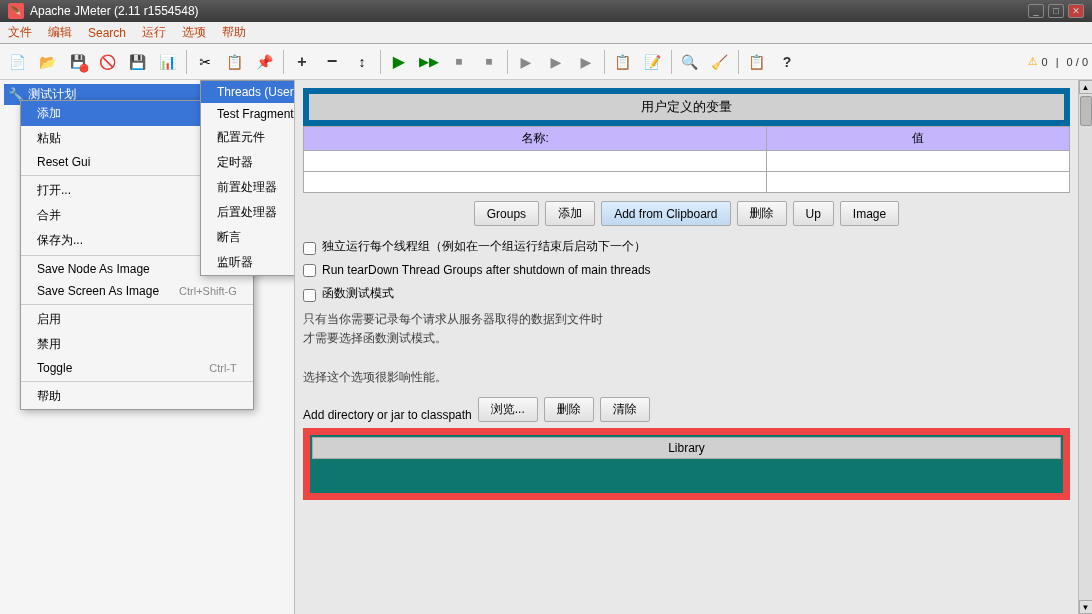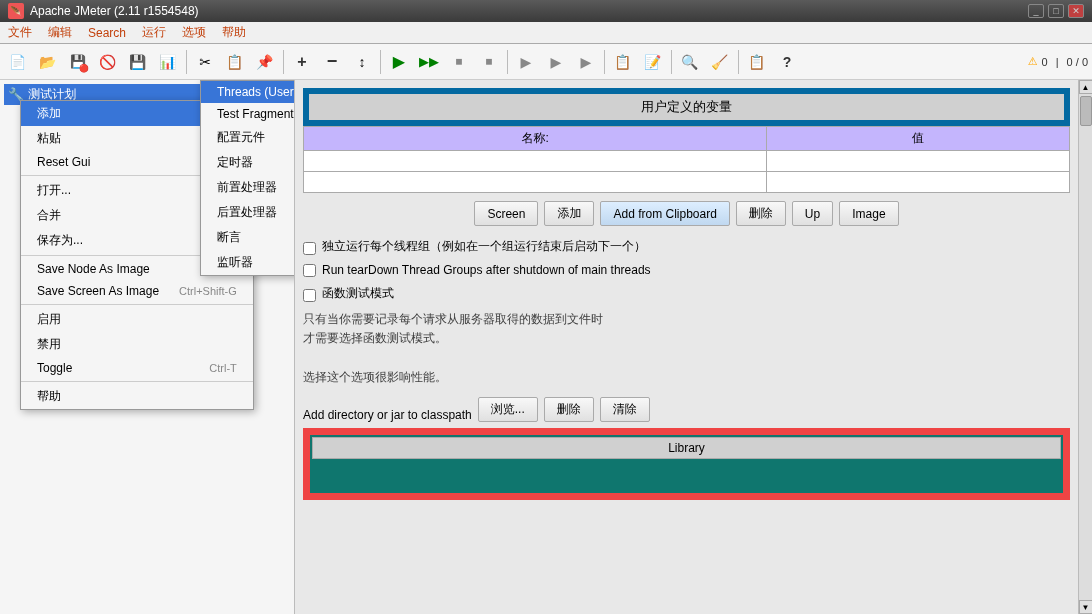--- a/index.html
+++ b/index.html
@@ -467,21 +467,21 @@
             </tr>
             <tr>
               <td>&nbsp;</td>
               <td>&nbsp;</td>
             </tr>
           </tbody>
         </table>
       </div>
 
       <div class="btn-row">
-        <button class="action-btn">Screen</button>
+        <button class="action-btn">Groups</button>
         <button class="action-btn">添加</button>
         <button class="action-btn primary">Add from Clipboard</button>
         <button class="action-btn">删除</button>
         <button class="action-btn">Up</button>
         <button class="action-btn">Image</button>
       </div>
 
       <div class="check-row">
         <input type="checkbox" style="">
         <label>独立运行每个线程组（例如在一个组运行结束后启动下一个）</label>

